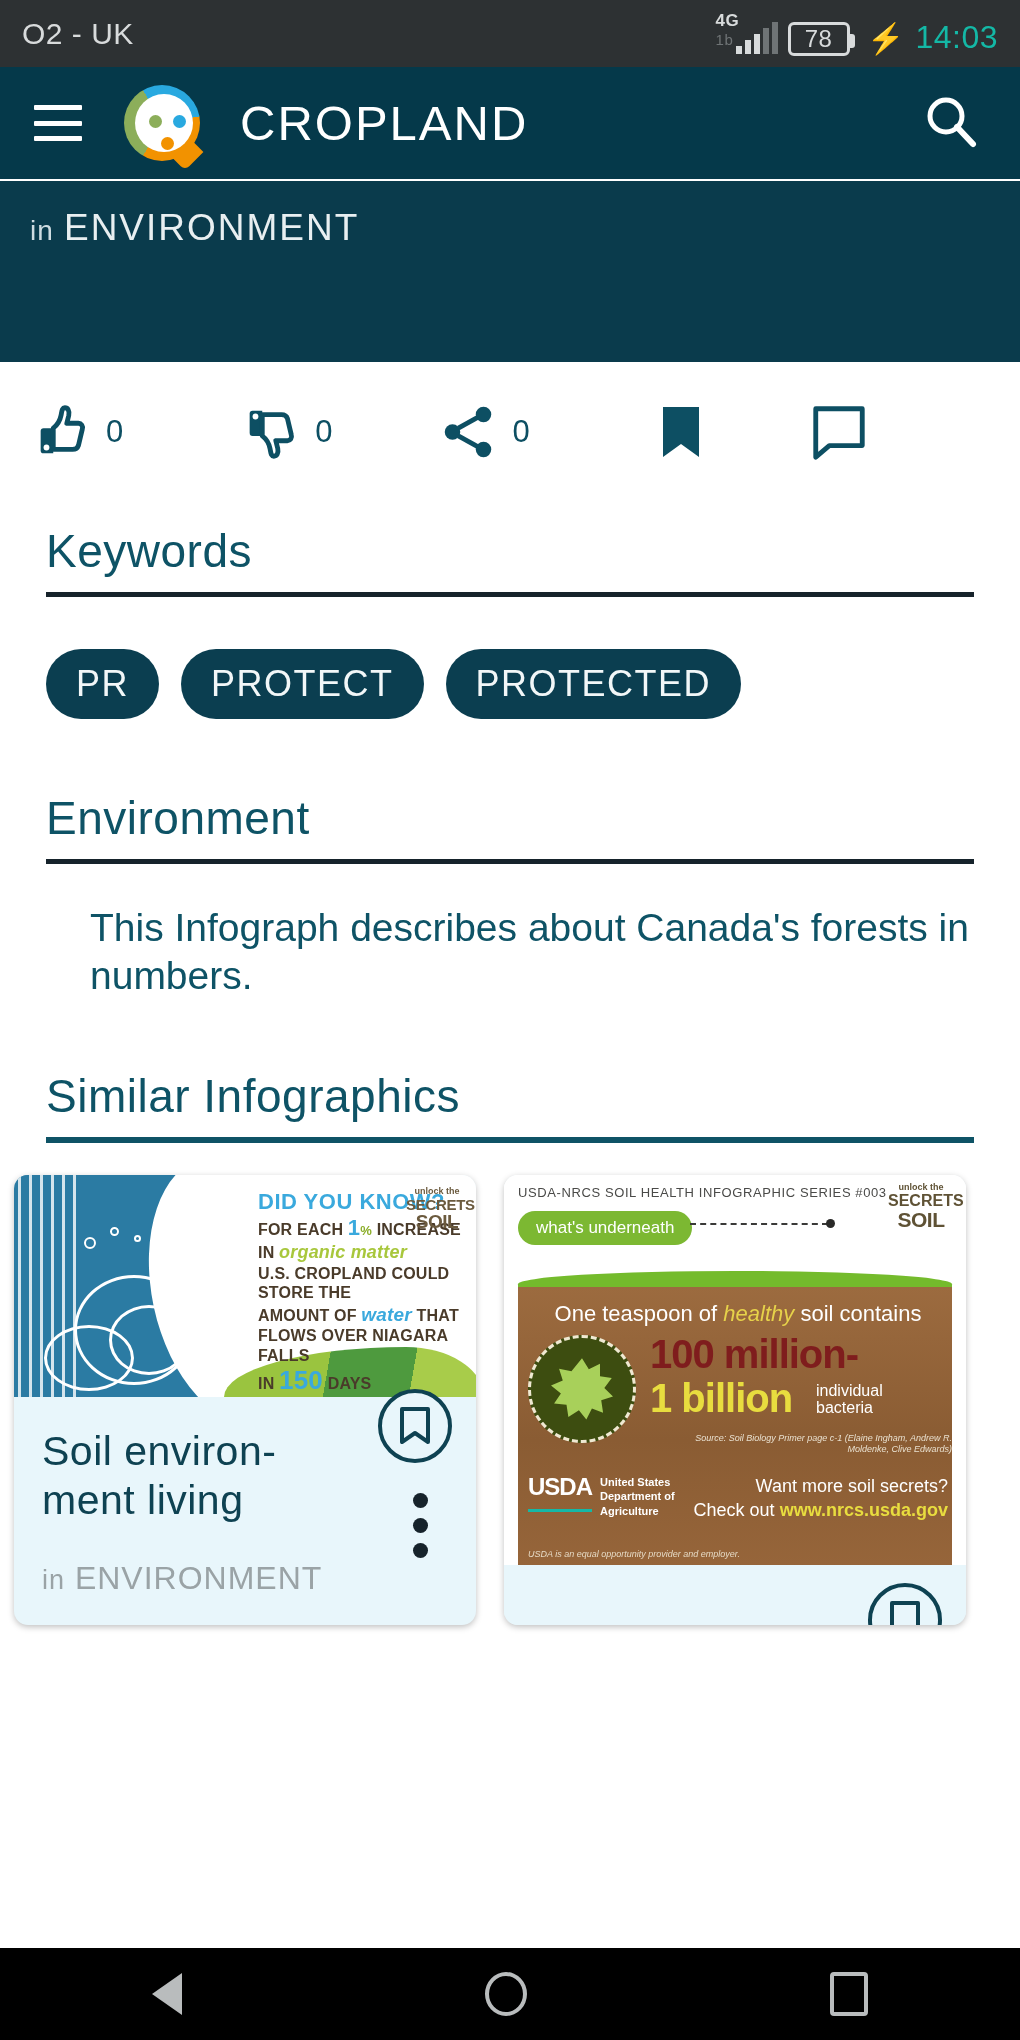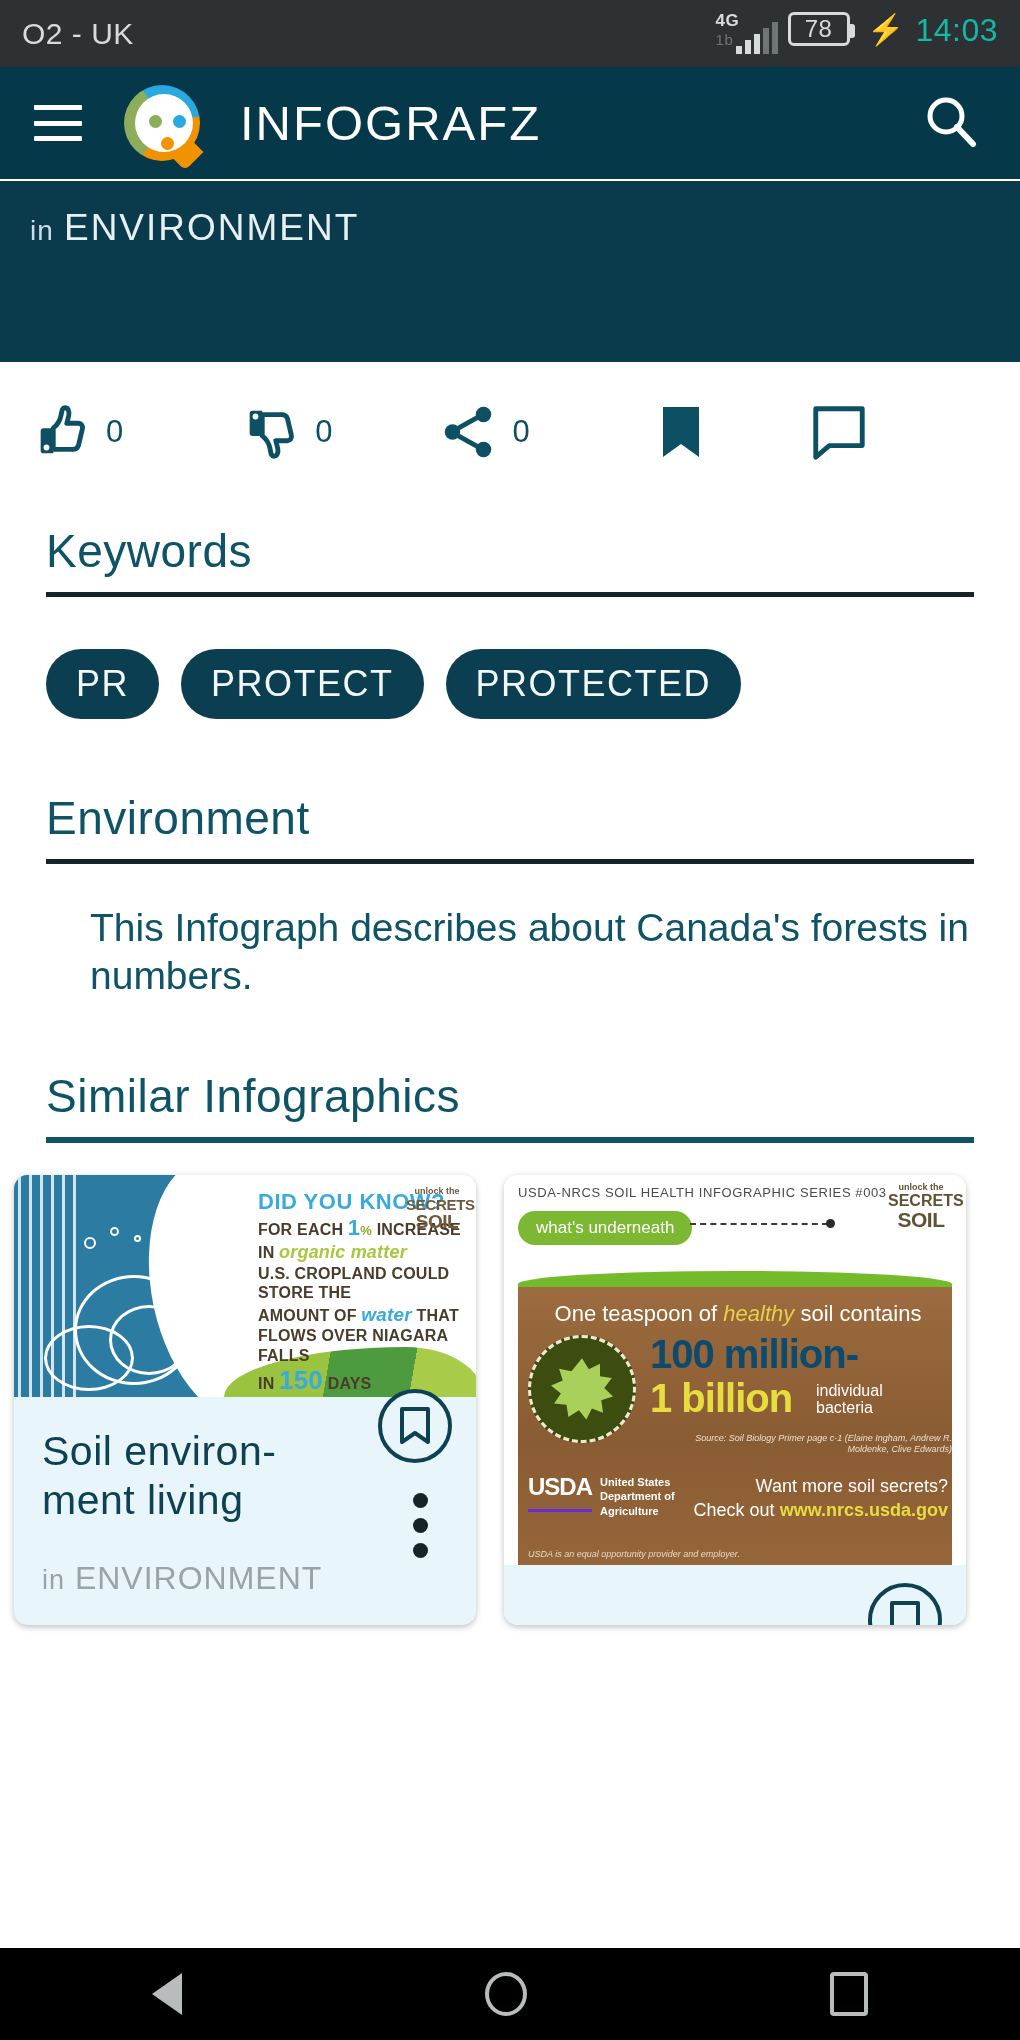--- a/index.html
+++ b/index.html
@@ -10,21 +10,21 @@
     overflow:hidden;
   }
   .screen { position:relative; width:1020px; height:2040px; background:#fff; }
 
   
   .statusbar {
     height:67px; background:#2d3133; color:#d8dbdc;
     display:flex; align-items:center; justify-content:space-between;
     padding:0 22px; font-size:30px; letter-spacing:.5px;
   }
-  .sb-right { display:flex; align-items:flex-start; gap:10px; }
+  .sb-right { display:flex; align-items:flex-end; gap:10px; }
   .net-wrap { display:flex; flex-direction:column; align-items:flex-start;
               line-height:1; position:relative; width:62px; height:44px;}
   .net-label { font-size:17px; font-weight:bold; color:#d8dbdc; position:absolute; top:0; left:0;}
   .net-label2 { font-size:15px; color:#6f7476; position:absolute; top:20px; left:0;}
   .bars { position:absolute; left:20px; bottom:2px; display:flex; align-items:flex-end; gap:3px; height:30px;}
   .bars i { width:6px; background:#d8dbdc; display:block; }
   .bars i.b1{height:8px;} .bars i.b2{height:14px;} .bars i.b3{height:20px;}
   .bars i.b4{height:26px;background:#6f7476;} .bars i.b5{height:32px;background:#6f7476;}
   .battery { position:relative; width:62px; height:34px; border:3px solid #d8dbdc;
              border-radius:6px; display:flex; align-items:center; justify-content:center;
@@ -151,31 +151,31 @@
   .c2-t1 { position:absolute; left:20px; right:14px; top:126px; color:#fff;
      font-size:22px; text-align:center; }
   .c2-t1 .hel { color:#e6d24a; font-style:italic; }
   .c2-circle { position:absolute; left:24px; top:160px; width:108px; height:108px;
      border-radius:50%; background:#3d4d10; border:3px dashed #efe9d2; }
   .germ { position:absolute; left:50%; top:50%; transform:translate(-50%,-50%);
      width:62px; height:62px; background:#a8d05a;
      clip-path:polygon(50% 0%,61% 18%,79% 9%,79% 29%,98% 32%,86% 48%,100% 62%,
        81% 68%,84% 88%,66% 81%,57% 99%,45% 84%,28% 95%,25% 75%,5% 73%,
        16% 57%,0% 44%,19% 36%,13% 17%,33% 21%); }
-  .c2-num { position:absolute; left:146px; top:160px; color:#0c4a6e;
+  .c2-num { position:absolute; left:146px; top:160px; color:#7f1d1d;
      font-size:40px; font-weight:bold; line-height:.98; letter-spacing:-1px;}
   .c2-num2 { position:absolute; left:146px; top:204px; color:#e8dd3f;
      font-size:40px; font-weight:bold; line-height:.98; letter-spacing:-1px;}
   .c2-ib { position:absolute; left:312px; top:208px; color:#fff; font-size:16px;
      line-height:1.05; }
   .c2-src { position:absolute; left:160px; right:14px; top:258px; color:#e9e0cf;
      font-size:9px; font-style:italic; text-align:right; line-height:1.25;}
   .c2-usda { position:absolute; left:24px; top:300px; display:flex; align-items:flex-start; gap:8px;}
   .c2-usda .mark { color:#fff; font-size:24px; font-weight:bold; letter-spacing:-1px;
-     border-bottom:3px solid #6d28d9; padding-bottom:10px; line-height:1;}
+     border-bottom:3px solid #14b8a6; padding-bottom:10px; line-height:1;}
   .c2-usda .sub { color:#fff; font-size:11px; font-weight:bold; line-height:1.3;}
   .c2-want { position:absolute; right:18px; top:300px; color:#fff; font-size:18px;
      text-align:right; line-height:1.3;}
   .c2-want b { color:#e8dd3f; }
   .c2-eq { position:absolute; left:24px; bottom:6px; color:#e5d9c4; font-size:9px;
      font-style:italic;}
 
   .card-body { padding:30px 28px 28px 28px; position:relative; min-height:180px;}
   .card-title { color:#0e4252; font-size:41px; line-height:1.18; letter-spacing:.5px;}
   .card-sub { margin-top:36px; color:#9aa3a6; font-size:32px; letter-spacing:1px;}
@@ -235,21 +235,21 @@
         <span></span>
     </div>
     <div class="logo">
       <div class="logo-ring"></div>
       <div class="logo-tail"></div>
       <div class="logo-face"></div>
       <div class="dot d1"></div>
         <div class="dot d2"></div>
         <div class="dot d3"></div>
     </div>
-    <div class="brand">INFOGRAFZ</div>
+    <div class="brand">CROPLAND</div>
     <div class="search-icon">
       <svg width="58" height="58" viewBox="0 0 58 58">
         <circle cx="24" cy="24" r="16" fill="none" stroke="#fff" stroke-width="5"></circle>
         <line x1="35" y1="35" x2="51" y2="52" stroke="#fff" stroke-width="6" stroke-linecap="round"></line>
       </svg>
     </div>
   </div>
 
   <div class="hero">
     <div class="hero-line">

